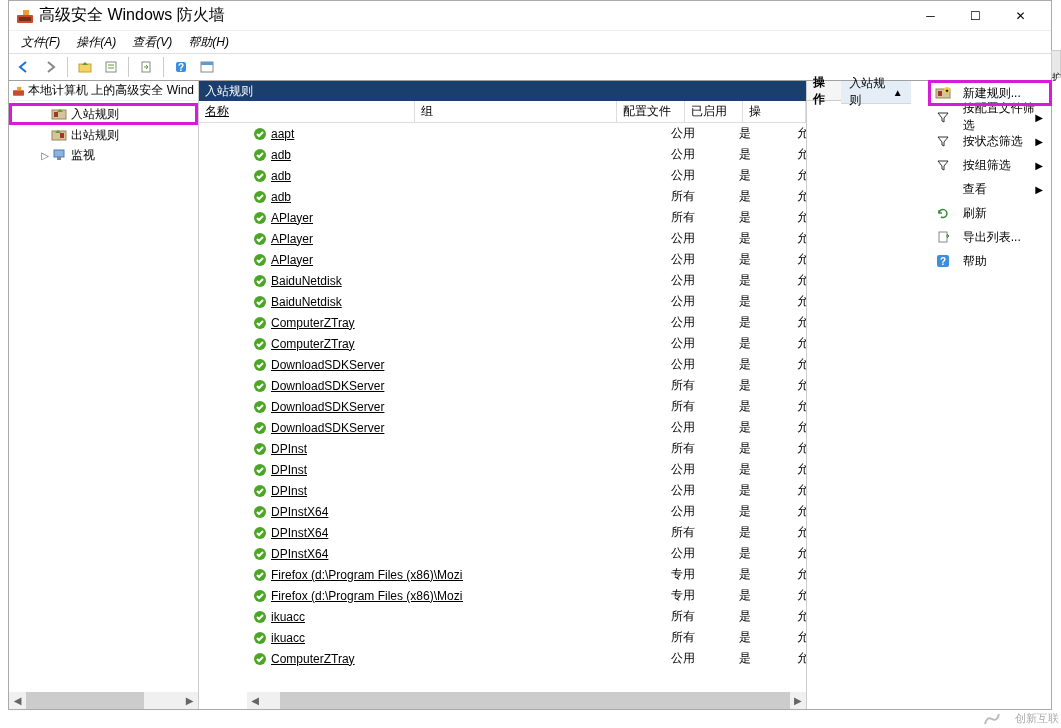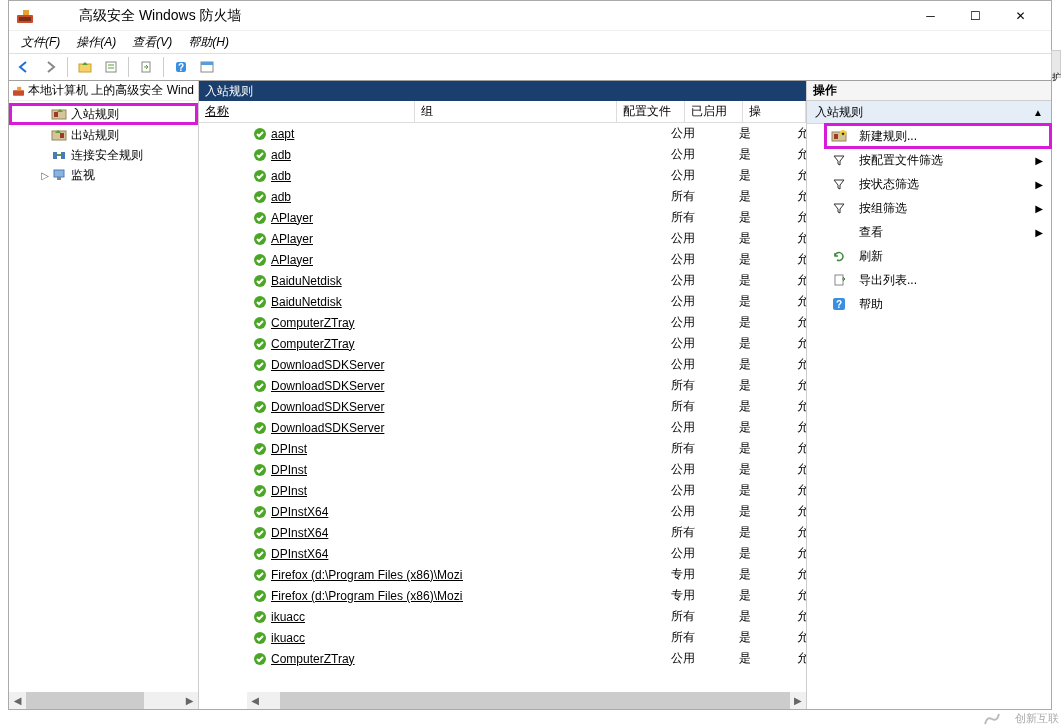--- a/index.html
+++ b/index.html
@@ -1,20 +1,20 @@
 <!DOCTYPE html>
 <html><head>
 <meta charset="utf-8">
 <style>
 * { box-sizing: border-box; margin: 0; padding: 0; }
 body { font-family: "Microsoft YaHei", "Segoe UI", Tahoma, sans-serif; font-size: 12px; background: #fff; color: #000; overflow: hidden; width: 1061px; height: 728px; position: relative; }
 .window { border: 1px solid #aaa; width: 1044px; height: 710px; margin-left: 8px; display: flex; flex-direction: column; background: #fff; }
 .titlebar { height: 30px; display: flex; align-items: center; padding: 0 8px; background: #fff; border-bottom: 1px solid #eee; }
 .titlebar .icon { width: 16px; height: 16px; margin-right: 6px; }
-.titlebar .title { flex: 1; font-size: 14px; margin-left: 40px; }
+.titlebar .title { flex: 1; font-size: 16px; }
 .winctrl { display: flex; }
 .winctrl div { width: 45px; height: 28px; display: flex; align-items: center; justify-content: center; cursor: pointer; font-family: Arial; }
 .menubar { height: 22px; display: flex; align-items: center; padding: 0 4px; font-style: italic; }
 .menubar span { padding: 2px 8px; cursor: pointer; }
 .toolbar { height: 28px; display: flex; align-items: center; padding: 2px 4px; border-top: 1px solid #e0e0e0; border-bottom: 1px solid #a0a0a0; gap: 4px; }
 .tbtn { width: 22px; height: 22px; display: flex; align-items: center; justify-content: center; border: 1px solid transparent; cursor: pointer; }
 .tdiv { width: 1px; height: 20px; background: #ccc; margin: 0 2px; }
 .content { flex: 1; display: flex; min-height: 0; }
 .tree-panel { width: 190px; border-right: 1px solid #ccc; overflow: hidden; position: relative; }
 .tree-header { height: 20px; background: #fff; display: flex; align-items: center; padding: 0 4px; font-size: 12px; white-space: nowrap; overflow: hidden; border-bottom: 1px solid #eee; }
@@ -33,21 +33,21 @@
 .cols div { padding: 0 6px; border-right: 1px solid #ddd; height: 100%; display: flex; align-items: center; }
 .c1 { width: 216px; text-decoration: underline; } .c2 { width: 202px; } .c3 { width: 68px; } .c4 { width: 58px; } .c5 { flex: 1; }
 .rules { flex: 1; overflow: hidden; position: relative; margin-left: 48px; }
 .rule-row { height: 21px; display: flex; align-items: center; font-size: 12px; cursor: pointer; }
 .rule-row .c1 { display: flex; align-items: center; }
 .rule-row .c1 svg { margin-right: 4px; flex-shrink: 0; }
 .col-item { border-right: none; padding: 0 6px; height: 100%; display: flex; align-items: center; white-space: nowrap; overflow: hidden; }
 .rules-scroll { position: absolute; bottom: 0; left: 0; right: 0; height: 17px; background: #f0f0f0; display: flex; }
 .rules-scroll .thumb { height: 100%; background: #ccc; margin-left: 17px; width: 528px; }
 .rules-scroll .arrow { width: 17px; height: 100%; display: flex; align-items: center; justify-content: center; color: #666; font-size: 10px; }
-.actions-panel { width: 244px; display: flex; flex-direction: column; }
+.actions-panel { width: 244px; display: flex; flex-direction: row; }
 .act-title { height: 20px; background: #f5f5f5; border-bottom: 1px solid #ccc; display: flex; align-items: center; padding: 0 6px; font-size: 12px; font-weight: bold; }
 .act-hdr { height: 23px; background: #e5edf7; display: flex; align-items: center; padding: 0 8px; font-size: 12px; border-bottom: 1px solid #d0d8e0; }
 .act-hdr .collapse { margin-left: auto; font-size: 10px; }
 .act-item { height: 24px; display: flex; align-items: center; padding: 0 8px 0 10px; cursor: pointer; font-size: 12px; margin-left: 18px; }
 .act-item svg, .act-item .aicon { margin-right: 8px; width: 16px; flex-shrink: 0; display: flex; align-items: center; justify-content: center; }
 .act-item .arrow-right { margin-left: auto; font-size: 10px; }
 .act-item.hl { outline: 3px solid #d81bd8; outline-offset: -2px; }
 .watermark { position: absolute; right: 2px; bottom: 2px; font-size: 11px; color: #aaa; display: flex; align-items: center; gap: 14px; }
 .side-strip { position: absolute; top: 50px; right: 0; width: 10px; height: 28px; background: #e8e8e8; border: 1px solid #ccc; display: flex; align-items: center; justify-content: center; font-size: 9px; writing-mode: vertical-lr; }
 </style>
@@ -145,29 +145,20 @@
           <div class="tree-item">
             <span class="expander"></span>
             <svg width="16" height="14" viewBox="0 0 16 14">
               <rect x="1" y="3" width="14" height="9" fill="#d6c59a" stroke="#96865d"></rect>
               <path d="M7 2 L10 5 L4 5 Z" fill="#5aa02c"></path>
               <rect x="9" y="5" width="4" height="5" fill="#9e3a2a"></rect>
             </svg>
             <span>出站规则</span>
           </div>
           <div class="tree-item">
-            <span class="expander"></span>
-            <svg width="16" height="14" viewBox="0 0 16 14">
-              <rect x="2" y="4" width="4" height="7" fill="#4a7abc"></rect>
-              <rect x="10" y="4" width="4" height="7" fill="#4a7abc"></rect>
-              <line x1="6" y1="7" x2="10" y2="7" stroke="#5aa02c" stroke-width="2"></line>
-            </svg>
-            <span>连接安全规则</span>
-          </div>
-          <div class="tree-item">
             <span class="expander">▷</span>
             <svg width="16" height="14" viewBox="0 0 16 14">
               <rect x="3" y="2" width="10" height="7" fill="#8ab4e0" stroke="#4a7abc"></rect>
               <rect x="6" y="9" width="4" height="3" fill="#888"></rect>
             </svg>
             <span>监视</span>
           </div>
         </div>
       <div class="tree-scroll">
         <div class="arrow">◀</div>

